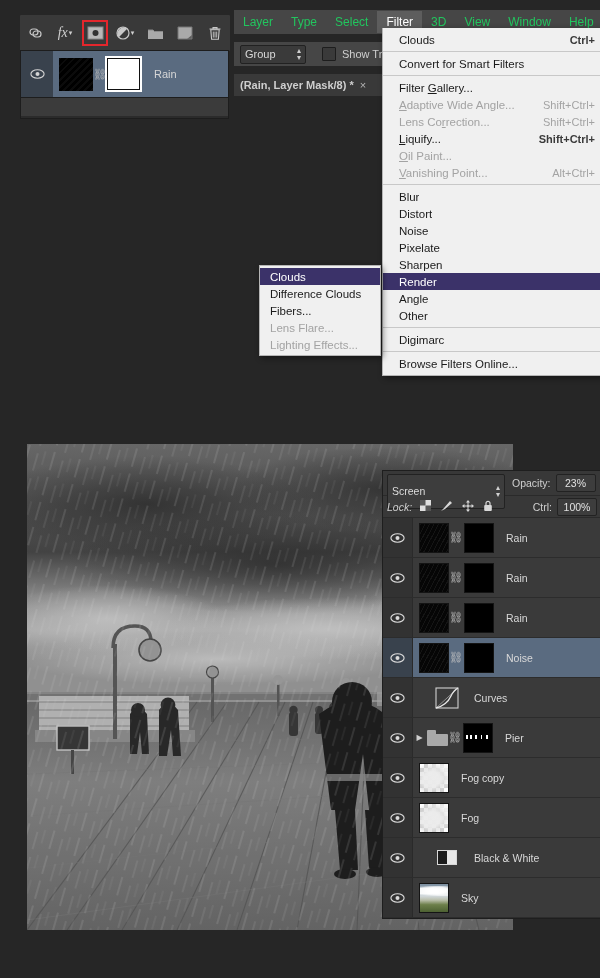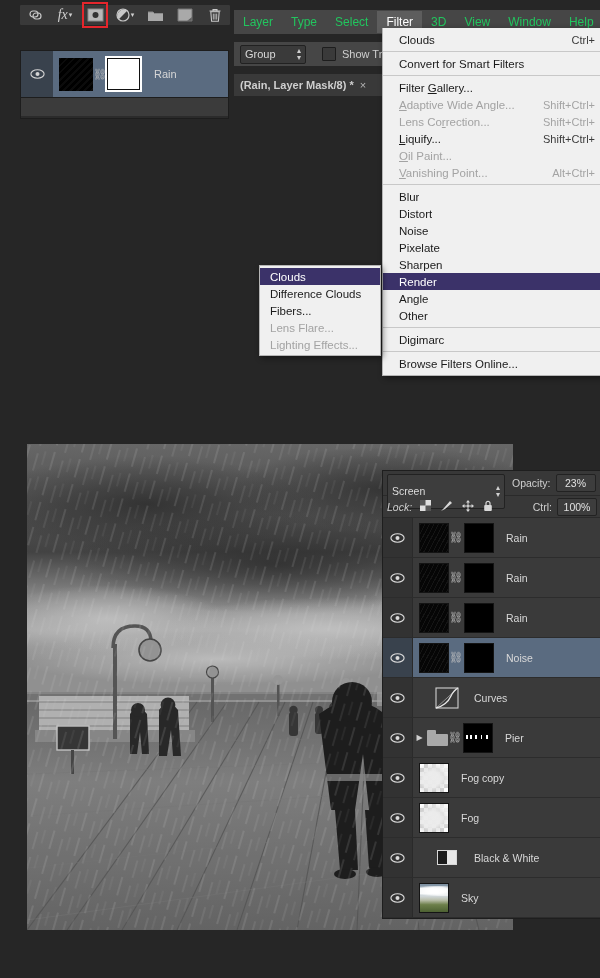--- a/index.html
+++ b/index.html
@@ -7,21 +7,21 @@
   body{
     width:600px;height:978px;overflow:hidden;position:relative;
     background:#262626;
     font-family:"Liberation Sans", sans-serif;
     -webkit-font-smoothing:antialiased;
   }
   .abs{position:absolute;}
 
   
   #panel-buttons{
-    left:20px;top:5px;width:210px;height:20px;
+    left:20px;top:15px;width:210px;height:36px;
     background:#393939;border-radius:1px;
     display:flex;align-items:center;justify-content:space-around;
   }
   #panel-buttons .pbtn{
     width:22px;height:22px;display:flex;align-items:center;justify-content:center;
     color:#c8c8c8;
   }
   #panel-buttons .pbtn svg{display:block;}
   #panel-buttons .pbtn.hl{
     outline:2px solid #e4262c;outline-offset:0px;
@@ -86,21 +86,21 @@
     border:1px solid #b5b5b5;border-top:none;
     box-shadow:2px 2px 6px rgba(0,0,0,.45);
     font-size:11.5px;color:#1a1a1a;
     padding:3px 0 3px 0;
   }
   #filter-menu .row{
     height:17px;display:flex;align-items:center;padding:0 6px 0 16px;
     justify-content:space-between;white-space:nowrap;
   }
   #filter-menu .row .lbl{overflow:hidden;}
-  #filter-menu .row .sc{color:#3b3b3b;font-weight:normal;font-size:11px;
+  #filter-menu .row .sc{color:#3b3b3b;font-weight:bold;font-size:11px;
        margin-left:8px;overflow:hidden;}
   #filter-menu .row.dim .lbl,#filter-menu .row.dim .sc{color:#a3a3a3;font-weight:normal;}
   #filter-menu .row.sel{background:#3b3269;color:#fff;}
   #filter-menu .row.sel .lbl{color:#fff;}
   #filter-menu .sep{height:1px;background:#c8c8c8;margin:3px 0 3px 0;}
   .u{text-decoration:underline;}
 
   
   #render-menu{
     left:259px;top:265px;width:120px;background:#f0f0f0;

